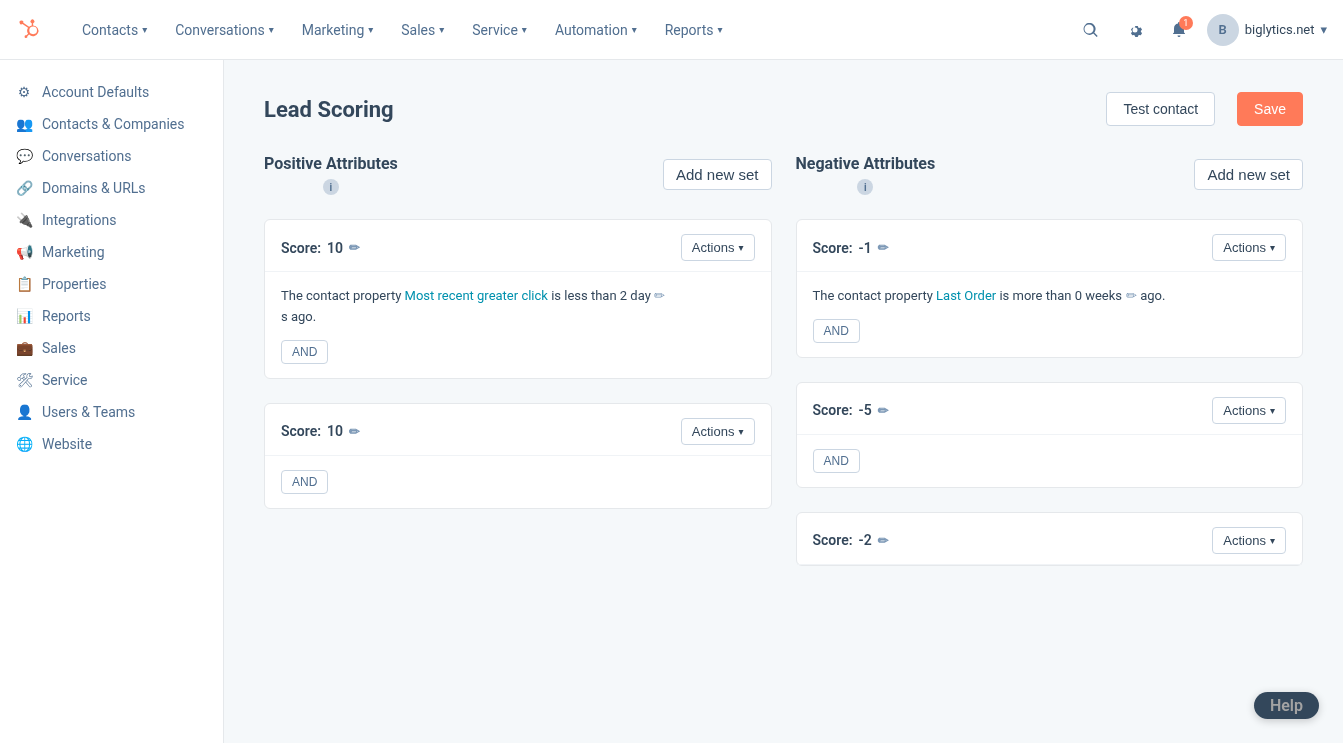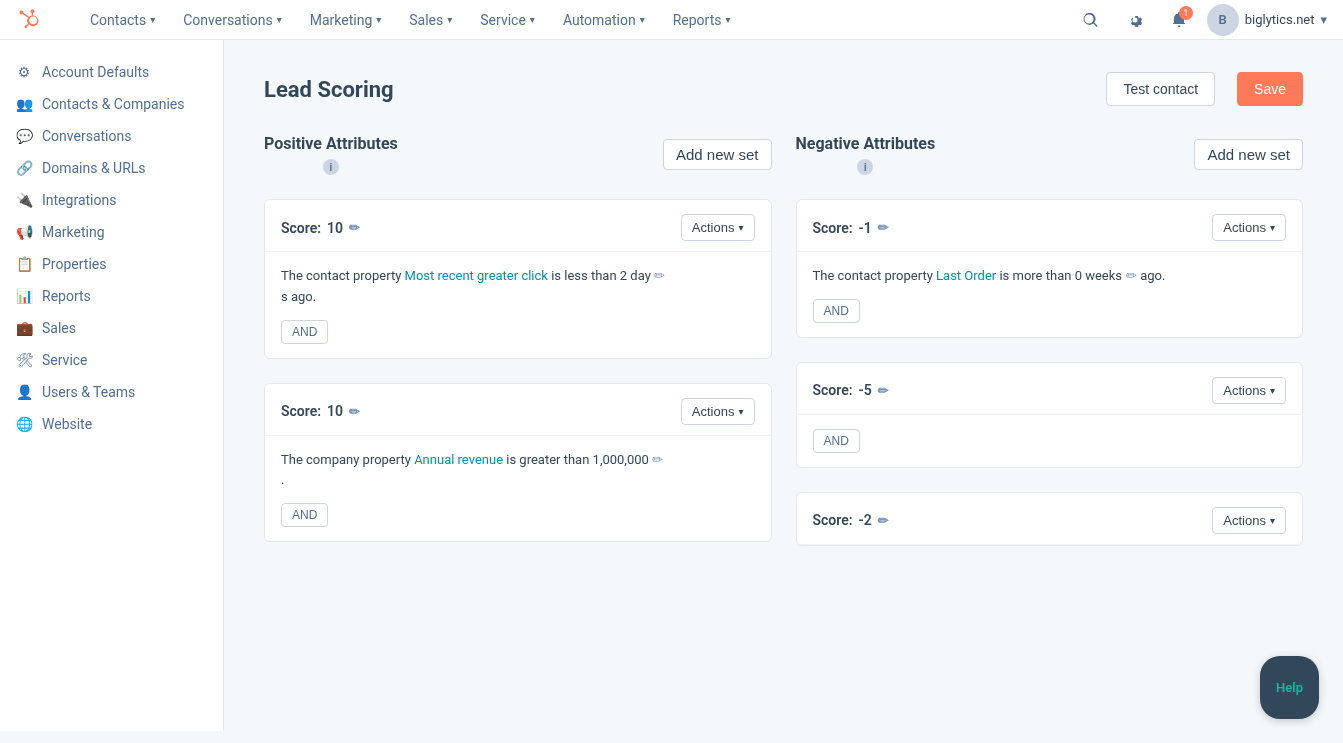--- a/index.html
+++ b/index.html
@@ -4,23 +4,23 @@
   <style>
     * { box-sizing: border-box; margin: 0; padding: 0; }
     body { font-family: -apple-system, BlinkMacSystemFont, 'Segoe UI', Roboto, sans-serif; background: #f5f8fa; color: #33475b; font-size: 14px; }
 
     
     .top-nav {
       background: #fff;
       border-bottom: 1px solid #e5e8eb;
       display: flex;
       align-items: center;
-      height: 40px;
+      height: 60px;
       padding: 0 16px;
-      gap: 12px;
+      gap: 4px;
     }
     .nav-logo {
       display: flex;
       align-items: center;
       margin-right: 20px;
     }
     .nav-logo svg { width: 28px; height: 28px; }
     .nav-items {
       display: flex;
       align-items: center;
@@ -243,24 +243,24 @@
       cursor: pointer;
       color: #516f90;
     }
 
     
     .help-btn {
       position: fixed;
       bottom: 24px;
       right: 24px;
       background: #33475b;
-      color: #14b8a6;
+      color: #a3a3a3;
       border-radius: 20px;
-      padding: 24px 16px;
-      font-size: 13px;
+      padding: 4px 16px;
+      font-size: 16px;
       font-weight: 600;
       cursor: pointer;
       box-shadow: 0 2px 8px rgba(0,0,0,0.2);
     }
   </style>
 </head>
 <body>
 
 <nav class="top-nav">
   <div class="nav-logo">
@@ -423,23 +423,20 @@
               <span>Score:</span>
               <span style="color:#33475b;">10</span>
               <span class="edit-pencil">✏</span>
             </div>
             <button class="actions-btn">
               <span>Actions</span>
               <span class="caret">▾</span>
             </button>
           </div>
           <div class="score-card-body">
-            <div class="condition-text">
-              <span>The company property </span><a href="#">Annual revenue</a><span> is greater than </span><span>1,000,000</span> <span class="edit-pencil">✏</span><br><span>.</span>
-            </div>
             <button class="and-btn">AND</button>
           </div>
         </div>
 
       </div>
 
       <div class="attributes-column">
         <div class="section-header">
           <div class="section-title">
             <span>Negative Attributes</span>

